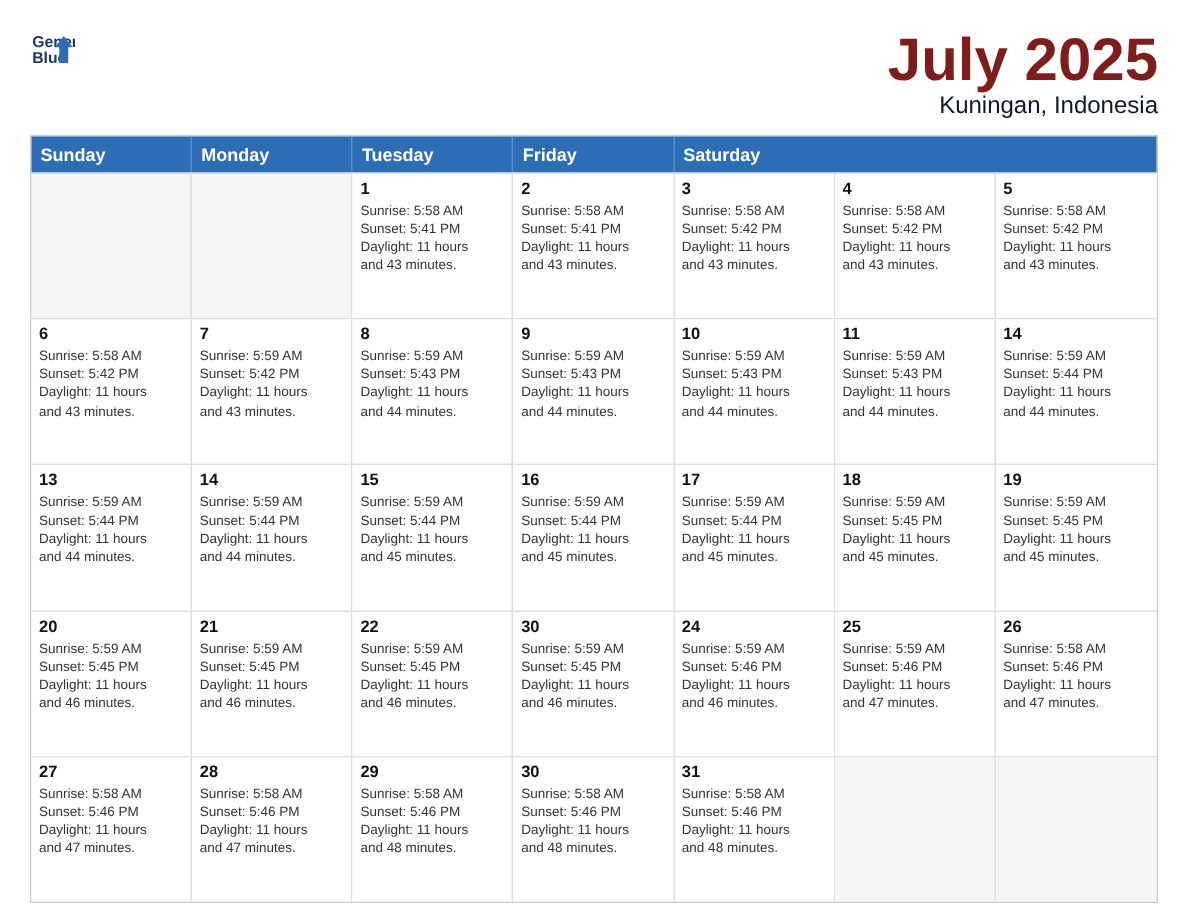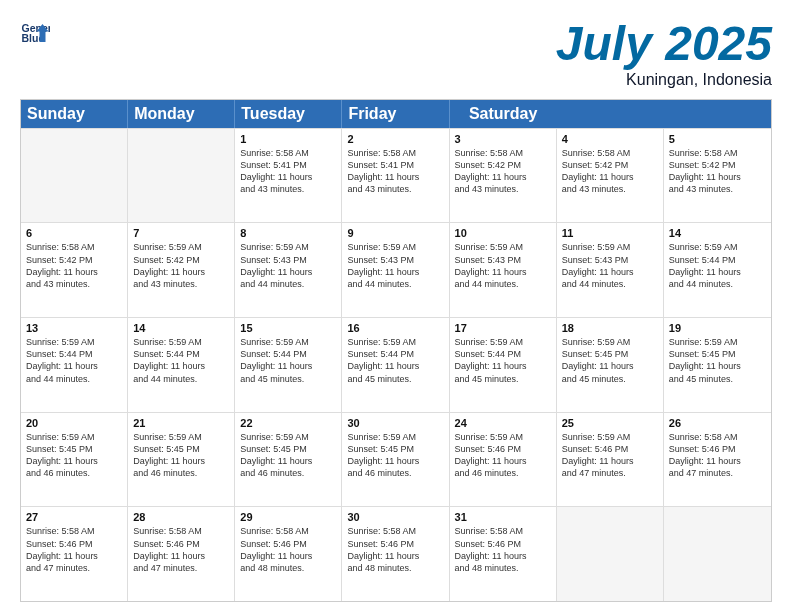--- a/index.html
+++ b/index.html
@@ -29,49 +29,48 @@
       gap: 4px;
     }
     .logo-icon {
       width: 30px;
       height: 30px;
     }
     .title-block {
       text-align: right;
     }
     .month-title {
-      font-size: 48px;
+      font-size: 40px;
       font-weight: bold;
-      color: #0369a1;
+      color: #7f1d1d;
       line-height: 1.1;
-      font-style: italic;
     }
     .location {
       font-size: 16px;
       color: #0f172a;
     }
     .calendar {
       flex: 1;
       display: flex;
       flex-direction: column;
       border: 1px solid #ccc;
     }
     .cal-header {
       display: grid;
       grid-template-columns: repeat(7, 1fr);
       background: #2d6db5;
     }
     .cal-header-cell {
       color: #fff;
-      font-size: 16px;
+      font-size: 12px;
       font-weight: bold;
       padding: 5px 6px;
       border-right: 1px solid #5a90cc;
     }
-    .cal-header-cell:last-child { border-right: none; text-align: center; }
+    .cal-header-cell:last-child { border-right: none; }
     .cal-body {
       flex: 1;
       display: flex;
       flex-direction: column;
     }
     .cal-row {
       display: grid;
       grid-template-columns: repeat(7, 1fr);
       flex: 1;
       border-top: 1px solid #ddd;

